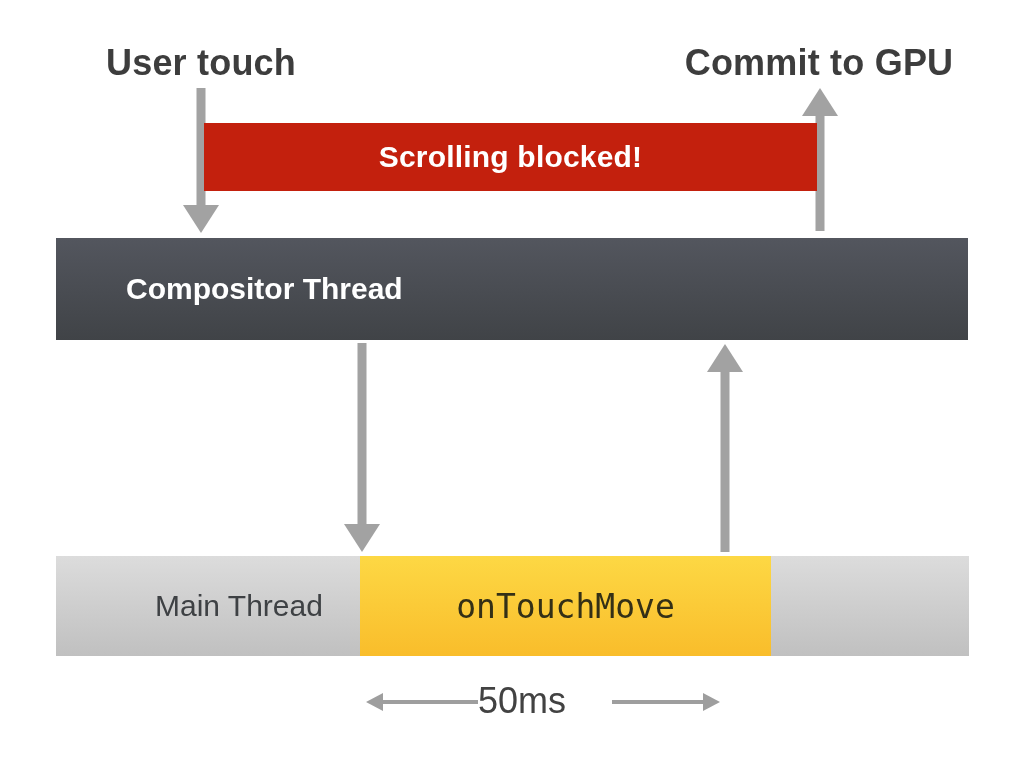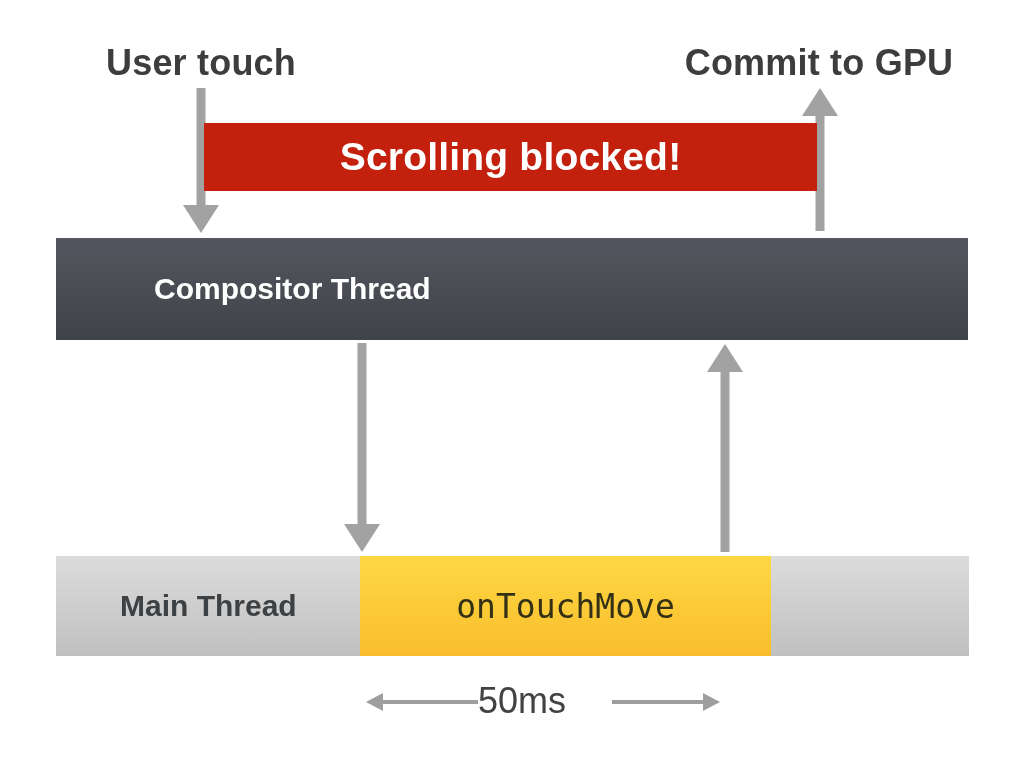--- a/index.html
+++ b/index.html
@@ -21,45 +21,45 @@
   .top-label.right { left: 668px; width: 302px; }
 
   .blocked-bar {
     position: absolute;
     left: 204px; top: 123px;
     width: 613px; height: 68px;
     background: #c3200d;
     display: flex; align-items: center; justify-content: center;
   }
   .blocked-bar .bar-text {
-    color: #ffffff; font-size: 39px; font-weight: bold; letter-spacing: 0.2px;
+    color: #ffffff; font-size: 30px; font-weight: bold; letter-spacing: 0.2px;
   }
 
   .compositor-bar {
     position: absolute;
     left: 56px; top: 238px;
     width: 912px; height: 102px;
     background: linear-gradient(180deg, #53565e 0%, #404347 100%);
     display: flex; align-items: center;
-    padding-left: 98px;
+    padding-left: 70px;
   }
   .compositor-bar .bar-text {
     color: #ffffff; font-size: 30px; font-weight: bold;
   }
 
   .main-bar {
     position: absolute;
     left: 56px; top: 556px;
     width: 913px; height: 100px;
     background: linear-gradient(180deg, #dcdcdc 0%, #c0c0c0 100%);
     display: flex; align-items: center;
     padding-left: 64px;
   }
   .main-bar .bar-text {
-    color: #3e4144; font-size: 30px; font-weight: bold;
+    color: #3e4144; font-size: 30px; font-weight: normal; margin-left: 35px;
   }
 
   .busy-segment {
     position: absolute;
     left: 304px; top: 0;
     width: 411px; height: 100px;
     background: linear-gradient(180deg, #fdd844 0%, #f9bd2b 100%);
     display: flex; align-items: center; justify-content: center;
   }
   .busy-segment .code-text {

